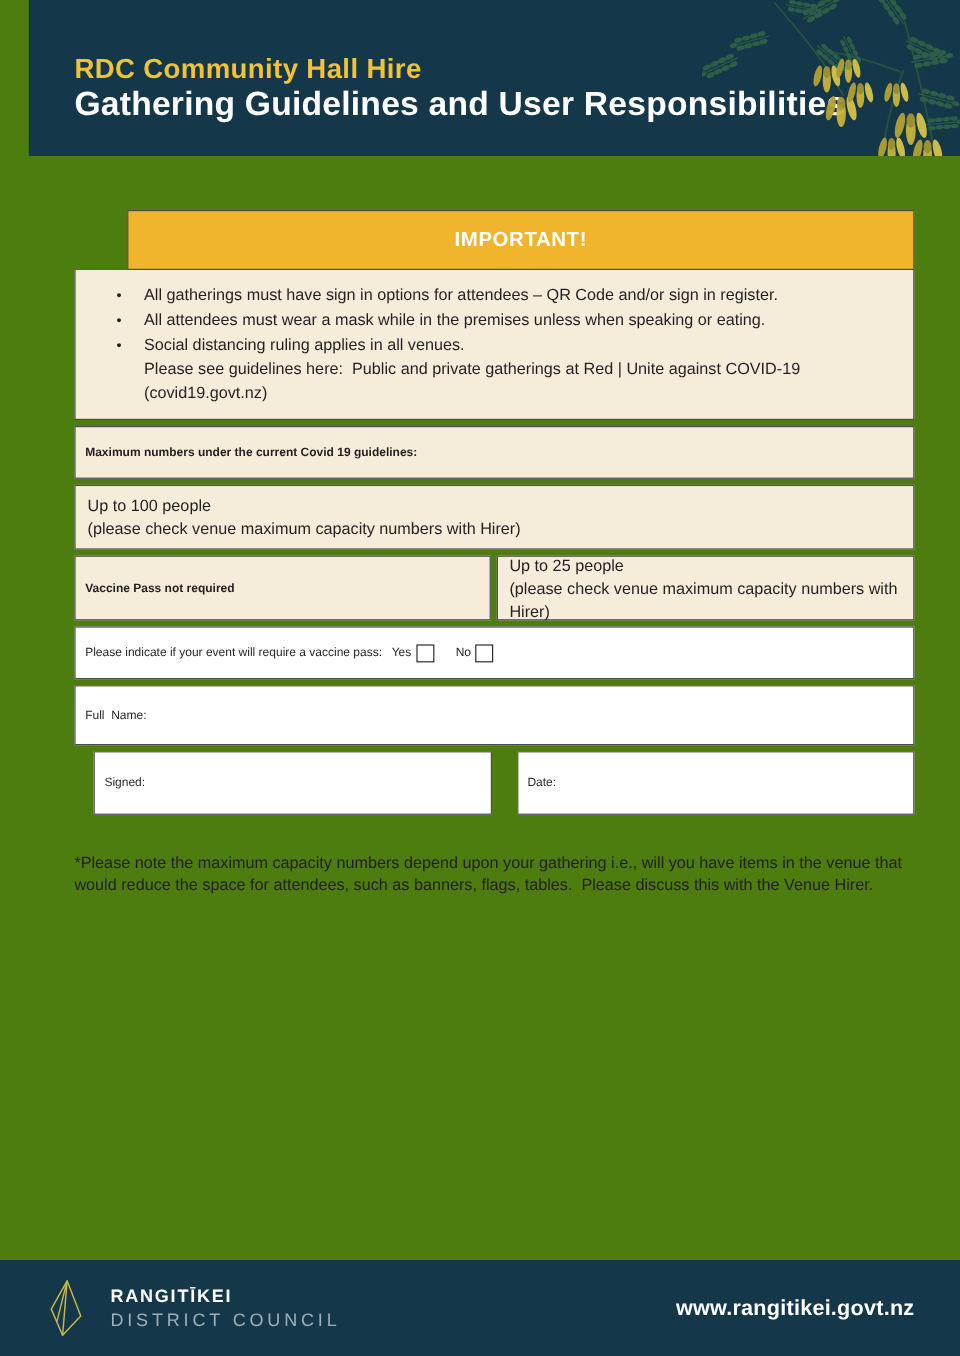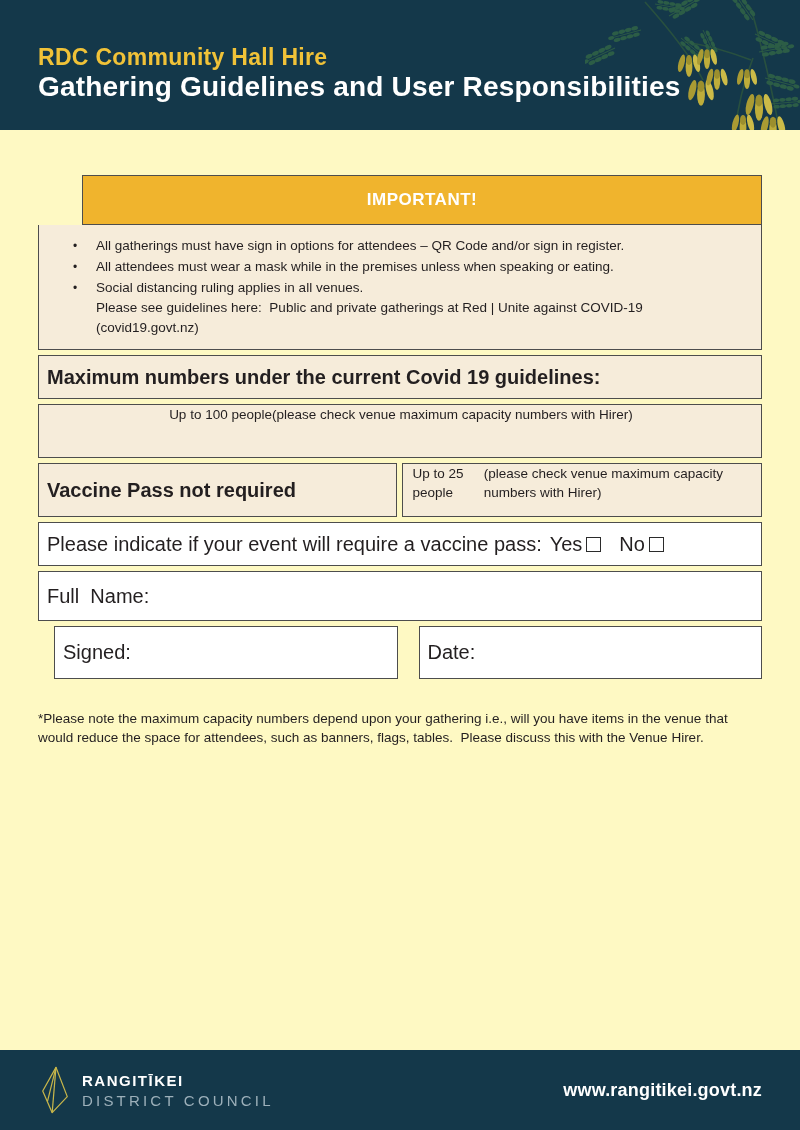--- a/index.html
+++ b/index.html
@@ -2,66 +2,66 @@
 <html style="--teal: #14384a; --banner_yellow: #f0b42d; --title_yellow: #f0c238; --cream: #f6ecda; --border: #4d4d4d; --ink: #231f20; --sub_gray: #9db0ba;"><head>
 <meta charset="utf-8">
 <style>
   :root{
     --teal:#14384a; --banner_yellow:#f0b42d; --title_yellow:#f0c238;
     --cream:#f6ecda; --border:#4d4d4d; --ink:#231f20; --sub_gray:#9db0ba;
   }
   *{margin:0;padding:0;box-sizing:border-box;}
   html,body{background:#e8e8e8;}
   .page{
-    width:800px;height:1130px;position:relative;background:#fef9c3;
+    width:800px;height:1130px;position:relative;background:#4d7c0f;
     font-family:"Liberation Sans",sans-serif;color:var(--ink);
-    margin:0 auto;overflow:hidden;
+    margin:0 auto;overflow:hidden;padding-left:24px;
   }
   
   .header{height:130px;background:var(--teal);position:relative;overflow:hidden;padding:44px 38px 0;}
   .header .pretitle{font-size:23px;font-weight:bold;color:var(--title_yellow);letter-spacing:.3px;white-space:pre-wrap;}
   .header .title{font-size:28px;font-weight:bold;color:#ffffff;margin-top:0;letter-spacing:.2px;white-space:pre-wrap;}
   .kowhai{position:absolute;top:0;right:0;width:215px;height:138px;opacity:.95;}
   
   .form{margin:45px 38px 0;}
   .banner{
     height:50px;background:var(--banner_yellow);border:1px solid var(--border);
     display:flex;align-items:center;justify-content:center;
     color:#fff;font-weight:bold;font-size:17px;letter-spacing:.5px;margin-left:44px;
   }
   .bullets{background:var(--cream);border:1px solid var(--border);border-top:none;padding:10px 16px 11px 0;font-size:13.5px;line-height:20px;}
   .bullet-item{display:flex;margin-top:1px;}
   .bullet-item .dot{margin-left:34px;width:23px;flex:none;font-size:12px;}
   .bullet-item .btext{flex:1;white-space:pre-wrap;}
   .bullet-cont{margin-left:57px;white-space:pre-wrap;}
   .row{
     border:1px solid var(--border);margin-top:5px;display:flex;align-items:center;
-    padding:0 8px;font-size:20px;background:#fff;white-space:pre-wrap;
+    padding:0 8px;font-size:10px;background:#fff;white-space:pre-wrap;
   }
   .row.cream{background:var(--cream);}
   .row.bold{font-weight:bold;}
   .h44{height:44px;} .h46{height:46px;} .h50{height:50px;} .h53{height:53px;margin-left:16px;} .h54{height:54px;}
   .split{display:flex;gap:5px;margin-top:5px;}
   .split .row{flex:1 1 0;margin-top:0;}
-  .vcell{align-items:flex-start;justify-content:center;font-size:13.5px;line-height:19px;padding-left:10px;font-weight:normal;}
+  .vcell{flex-direction:column;align-items:flex-start;justify-content:center;font-size:13.5px;line-height:19px;padding-left:10px;font-weight:normal;}
   .checkbox{
     display:inline-block;width:15px;height:15px;border:1.5px solid #2b2b2b;background:#fff;
     flex:none;align-self:center;margin-left:4px;cursor:pointer;
   }
   .opt{margin-left:8px;}
   .opt-no{margin-left:18px;}
   .confirm-box{margin-left:0;margin-right:10px;}
   
   .footnote{margin:30px 38px 0;font-size:13.5px;line-height:19px;white-space:pre-wrap;}
   
   .footer{
     position:absolute;left:0;right:0;bottom:0;height:80px;background:var(--teal);
     display:flex;align-items:center;justify-content:space-between;padding:0 38px;
   }
-  .logo{display:flex;align-items:center;gap:10px;}
+  .logo{display:flex;align-items:center;gap:20px;}
   .logo svg{width:34px;height:50px;flex:none;}
   .logo .org{color:#ffffff;font-size:15px;font-weight:bold;letter-spacing:1.5px;}
   .logo .org-sub{color:var(--sub_gray);font-size:15px;letter-spacing:3.2px;margin-top:3px;}
   .website{color:#ffffff;font-size:18px;font-weight:bold;letter-spacing:.2px;}
 </style>
 </head>
 <body>
 
 <div class="page">
 

